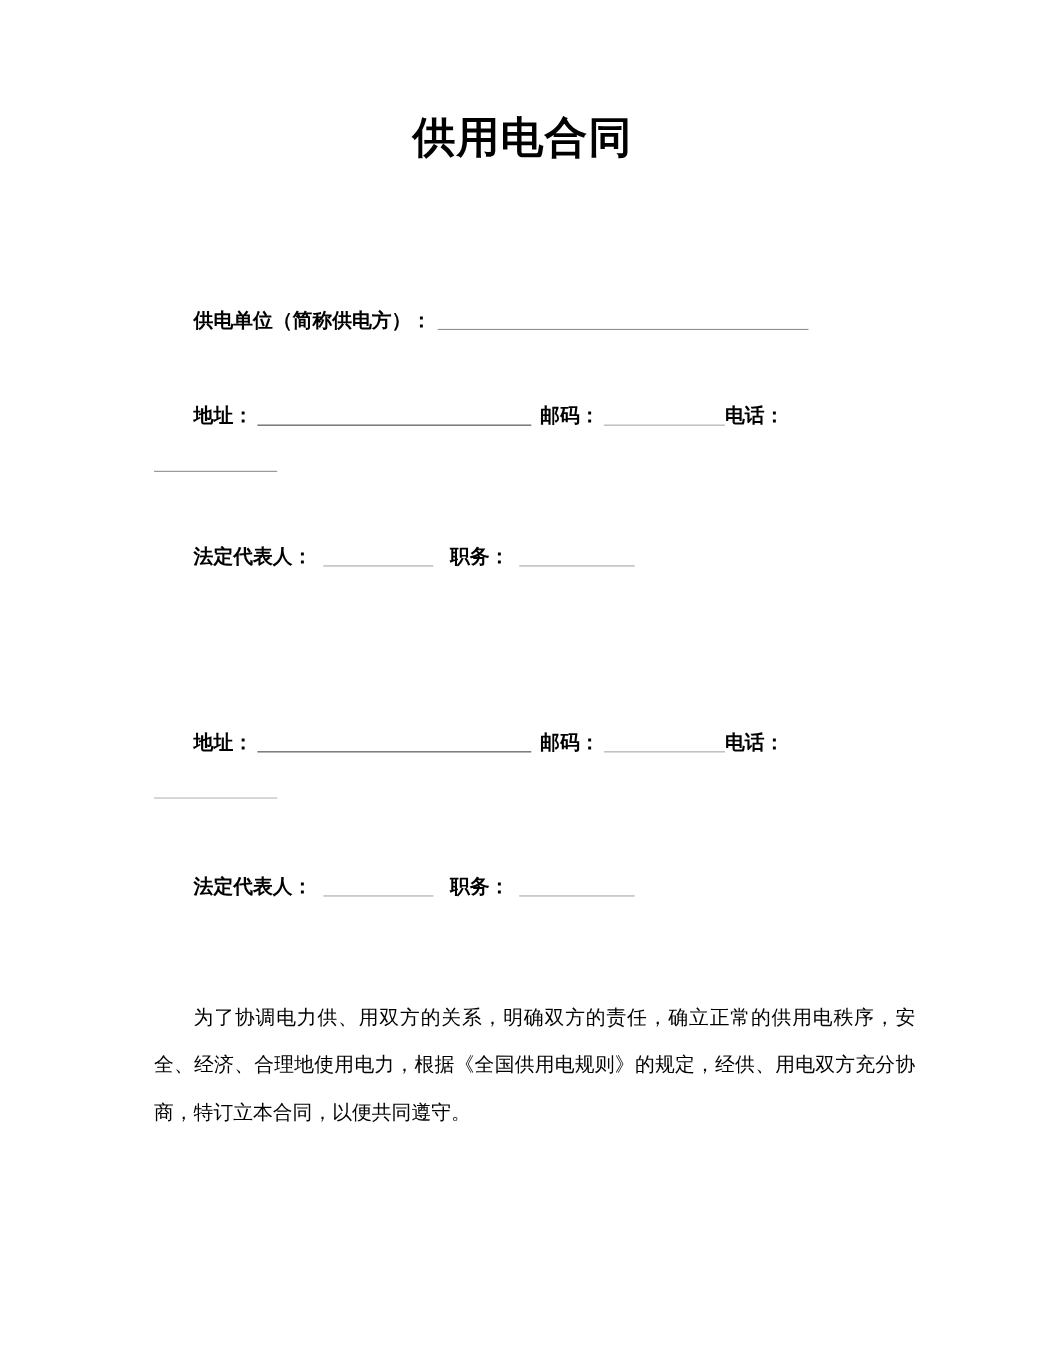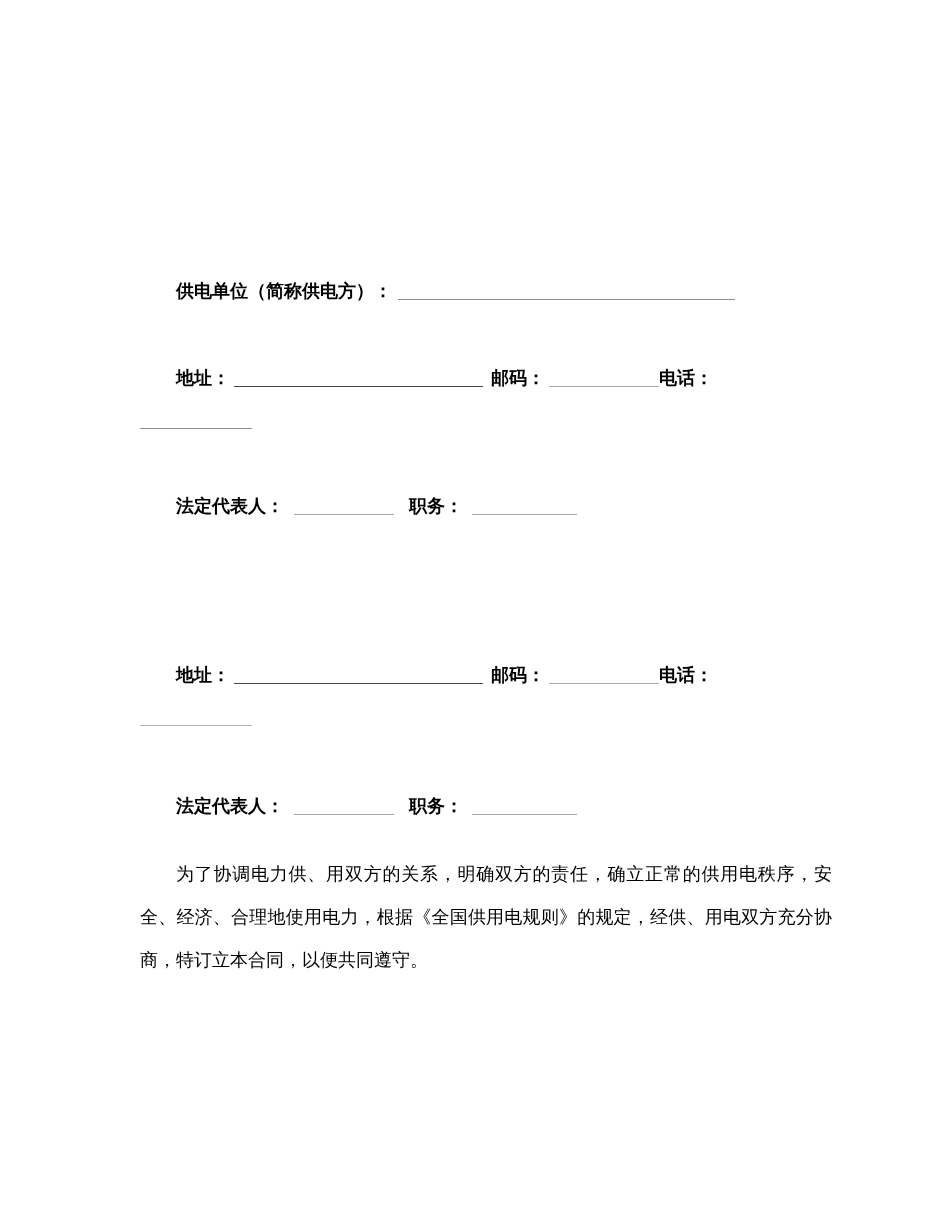--- a/index.html
+++ b/index.html
@@ -17,21 +17,21 @@
     font-family:"Liberation Sans","DejaVu Sans",sans-serif;
     font-size:39px;font-weight:700;line-height:58px;letter-spacing:1px;
     color:#000;
   }
   .line{
     position:absolute;left:140px;right:118px;
     line-height:43px;white-space:nowrap;
   }
   .ind{padding-left:36px;font-weight:bold;}
   .para{
-    position:absolute;left:140px;right:118px;top:835px;
+    position:absolute;left:140px;right:118px;top:886px;
     line-height:43px;text-align:justify;text-indent:36px;
     white-space:normal;
   }
   .u{
     display:inline-block;height:14px;
     border-bottom:1px solid #8f8f8f;
     vertical-align:-3px;
   }
   .w337{width:337px}.w249{width:249px}.w110{width:110px}
   .w112{width:112px}.w100{width:100px}.w105{width:105px}
@@ -42,20 +42,21 @@
   .g4{margin-left:4px}.g6{margin-left:6px}.g9{margin-left:9px}
   .g10{margin-left:10px}.g14{margin-left:0}.g15{margin-left:15px}.g20{margin-left:8px}
   .t270{top:270px}.t357{top:357px}.t399{top:399px}.t485{top:485px}
   .t570{top:570px}.t654{top:654px}.t696{top:696px}.t785{top:785px}.t1039{top:1039px}
 </style>
 </head>
 <body>
 
 <div class="page">
 
+  <h1 class="title">供用电合同</h1>
 
   <div class="line ind t270">
     <span>供电单位（简称供电方）：</span><span class="u w337 c-mid g6"></span>
   </div>
 
   <div class="line ind t357">
     <span>地址：</span><span class="u w249 c-dark g4"></span><span class="g20">邮码：</span><span class="u w110 c-light g4"></span><span class="g14">电话：</span>
   </div>
 
   <div class="line t399">

